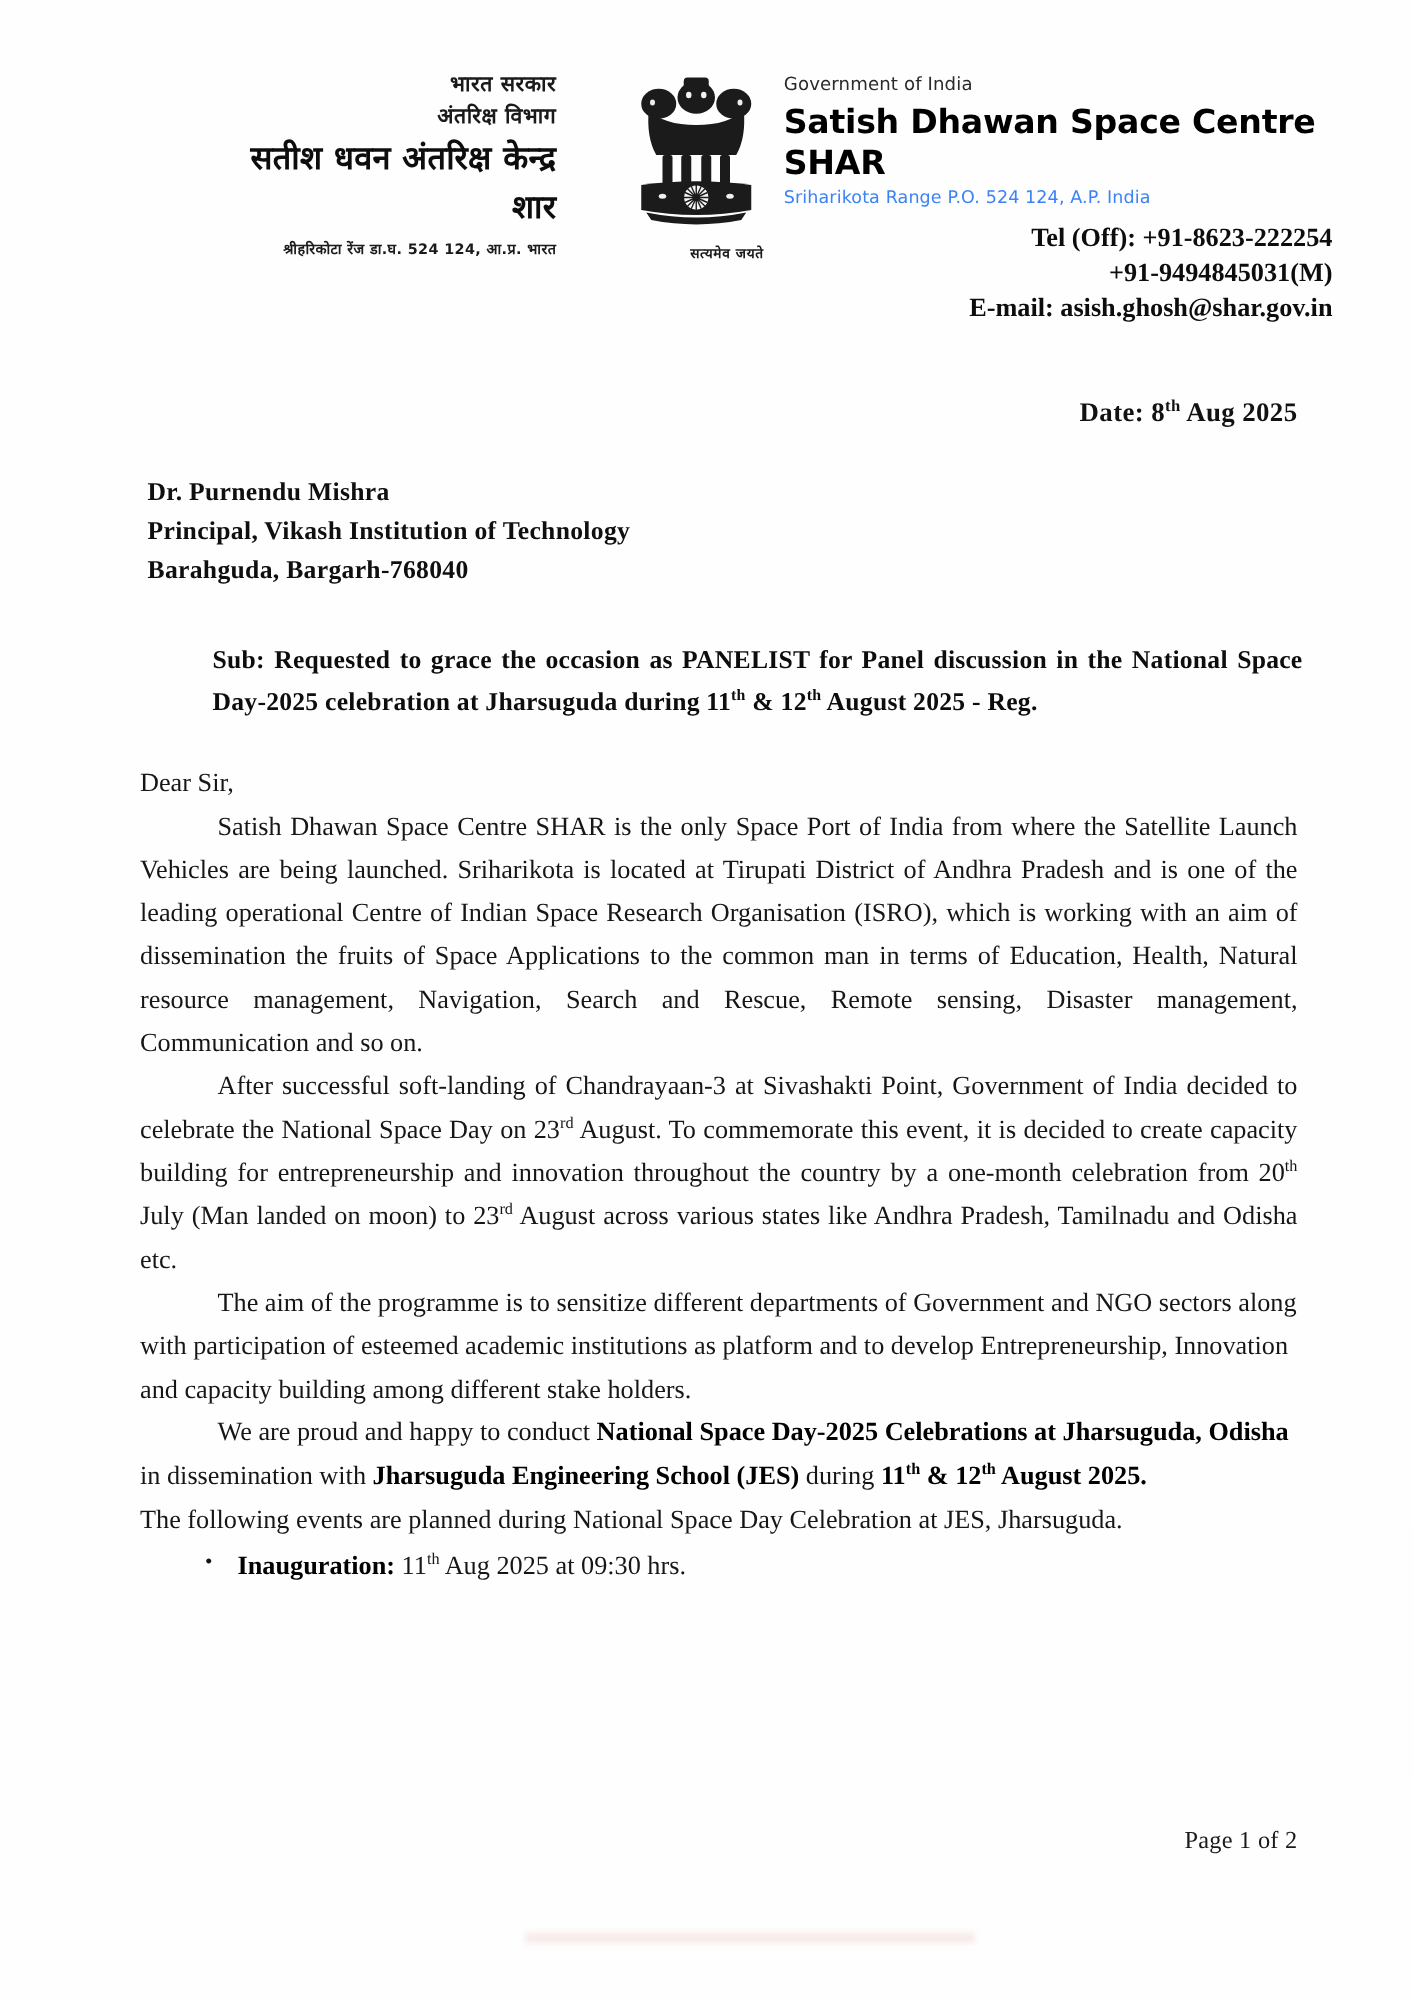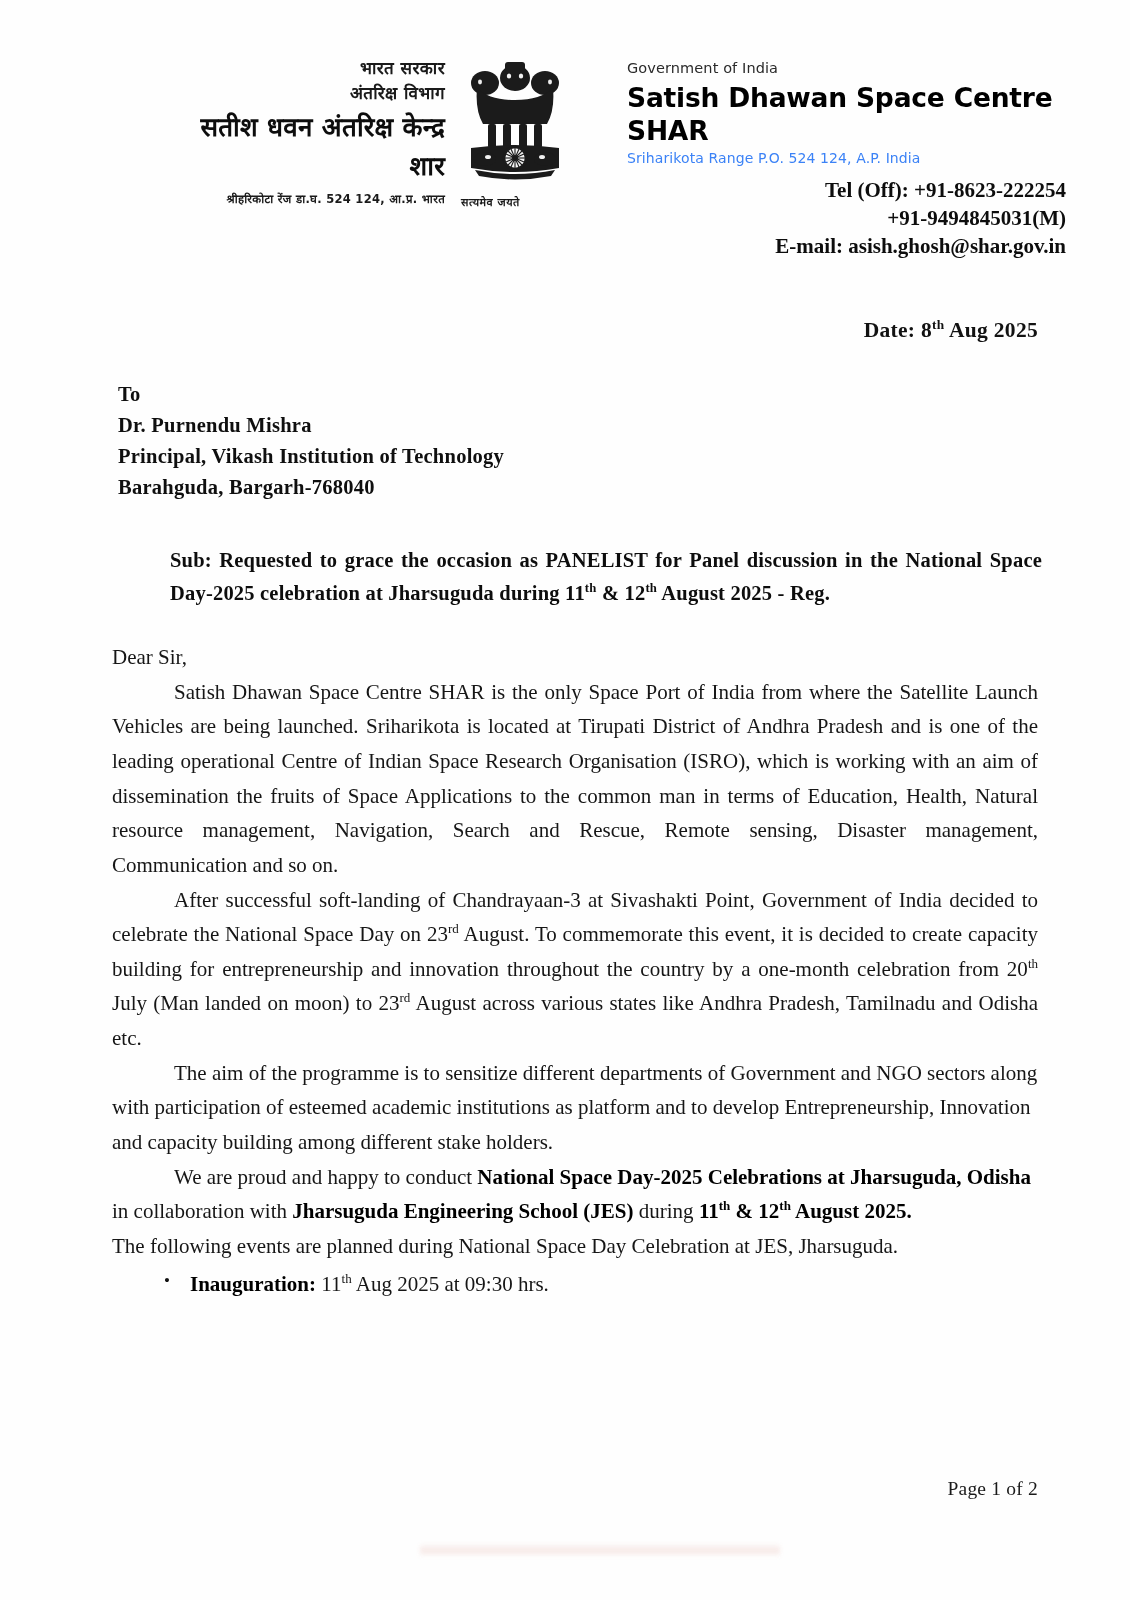--- a/index.html
+++ b/index.html
@@ -70,21 +70,21 @@
     margin-top: 8px;
     letter-spacing: .3px;
     color: #1a1a1a;
     white-space: nowrap;
   }
 
   .lh-emblem {
     width: 150px;
     display: flex;
     flex-direction: column;
-    align-items: flex-start;
+    align-items: flex-end;
     padding-top: 4px;
   }
   .emblem-svg { display: block; }
   .emblem-motto {
     font-family: "DejaVu Sans", sans-serif;
     font-size: 11px;
     font-weight: 700;
     margin-top: 2px;
     color: #1a1a1a;
     letter-spacing: .5px;
@@ -217,21 +217,21 @@
     position: absolute;
     left: -26px;
     top: -1px;
     font-size: 17px;
     color: #111;
   }
 
   .footer {
     position: absolute;
     right: 92px;
-    bottom: 100px;
+    bottom: 116px;
     font-size: 19.5px;
     color: #1a1a1a;
     letter-spacing: .2px;
   }
 </style>
 </head>
 <body>
 
 <div class="page">
 
@@ -304,39 +304,38 @@
         <div>+91-9494845031(M)</div>
         <div>E-mail: asish.ghosh@shar.gov.in</div>
       </div>
     </div>
   </div>
 
 
   <div class="date-line"><span>Date: 8</span><sup>th</sup><span> Aug 2025</span></div>
 
   <div class="addressee">
-    <div>To</div>
     <div>Dr. Purnendu Mishra</div>
     <div>Principal, Vikash Institution of Technology</div>
     <div>Barahguda, Bargarh-768040</div>
   </div>
 
   <div class="subject"><span>Sub: Requested to grace the occasion as PANELIST for Panel discussion in the National Space Day-2025 celebration at Jharsuguda during 11</span><sup>th</sup><span> &amp; 12</span><sup>th</sup><span> August 2025 - Reg.</span></div>
 
   <div class="body-wrap">
 
     <p class="para noindent salutation">Dear Sir,</p>
 
     <p class="para">Satish Dhawan Space Centre SHAR is the only Space Port of India from where the Satellite Launch Vehicles are being launched. Sriharikota is located at Tirupati District of Andhra Pradesh and is one of the leading operational Centre of Indian Space Research Organisation (ISRO), which is working with an aim of dissemination the fruits of Space Applications to the common man in terms of Education, Health, Natural resource management, Navigation, Search and Rescue, Remote sensing, Disaster management, Communication and so on.</p>
 
     <p class="para"><span>After successful soft-landing of Chandrayaan-3 at Sivashakti Point, Government of India decided to celebrate the National Space Day on 23</span><sup>rd</sup><span> August. To commemorate this event, it is decided to create capacity building for entrepreneurship and innovation throughout the country by a one-month celebration from 20</span><sup>th</sup><span> July (Man landed on moon) to 23</span><sup>rd</sup><span> August across various states like Andhra Pradesh, Tamilnadu and Odisha etc.</span></p>
 
     <p class="para left">The aim of the programme is to sensitize different departments of Government and NGO sectors along with participation of esteemed academic institutions as platform and to develop Entrepreneurship, Innovation and capacity building among different stake holders.</p>
 
-    <p class="para left"><span>We are proud and happy to conduct </span><b>National Space Day-2025 Celebrations at Jharsuguda, Odisha</b><span> in collaboration with </span><b>Jharsuguda Engineering School (JES)</b><span> during </span><b>11</b><b><sup>th</sup></b><b> &amp; 12</b><b><sup>th</sup></b><b> August 2025.</b></p>
+    <p class="para left"><span>We are proud and happy to conduct </span><b>National Space Day-2025 Celebrations at Jharsuguda, Odisha</b><span> in dissemination with </span><b>Jharsuguda Engineering School (JES)</b><span> during </span><b>11</b><b><sup>th</sup></b><b> &amp; 12</b><b><sup>th</sup></b><b> August 2025.</b></p>
 
     <p class="para noindent left">The following events are planned during National Space Day Celebration at JES, Jharsuguda.</p>
 
     <ul class="events">
       <li><b>Inauguration:</b><span> 11</span><sup>th</sup><span> Aug 2025 at 09:30 hrs.</span></li>
     </ul>
   </div>
 
   <div class="footer">Page 1 of 2</div>
 

